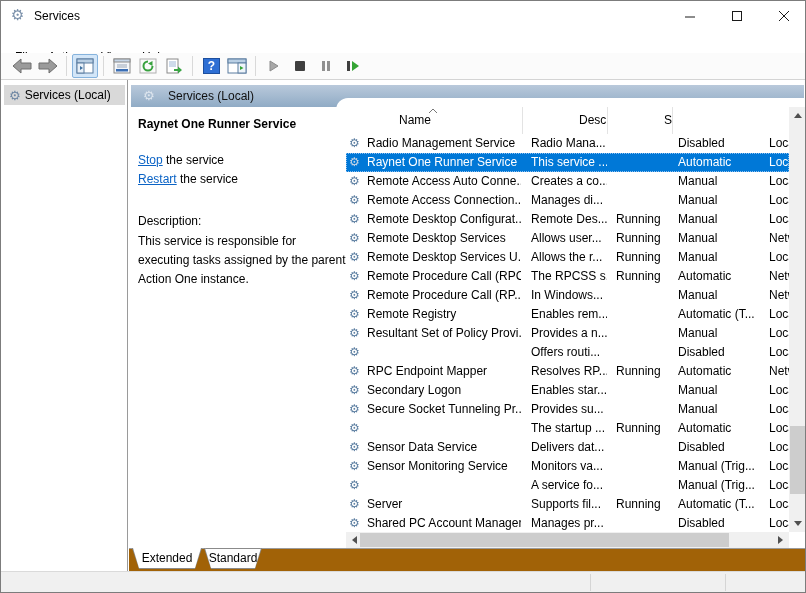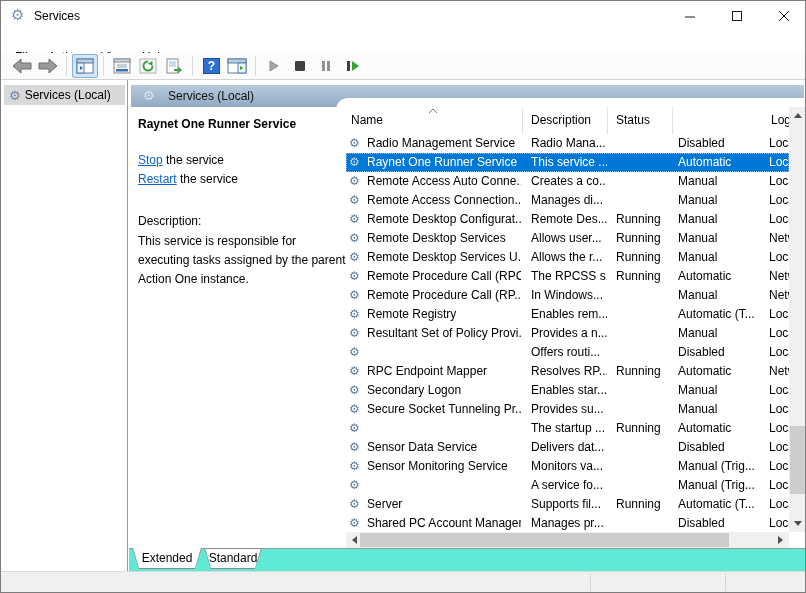--- a/index.html
+++ b/index.html
@@ -47,21 +47,21 @@
   .link { color:#0b63c5; text-decoration:underline; }
   .ext-desc-label { position:absolute; left:9px; top:134px; }
   .ext-desc { position:absolute; left:9px; top:152px; width:208px; line-height:19px; }
 
   
   .listview { position:absolute; left:217px; top:27px; width:460px; height:441px; background:#fff; }
   .lheader { position:absolute; left:0; top:0; width:443px; height:27px; background:#fff; }
   .hcell { position:absolute; top:0; height:27px; line-height:27px; border-right:1px solid #e3e3e3; overflow:hidden; }
   .h-name{left:0;width:177px;} .h-desc{left:177px;width:85px;} .h-status{left:262px;width:65px;}
   .h-startup{left:327px;width:90px;} .h-log{left:417px;width:26px;border-right:none;}
-  .hlabel { padding-left:5px; }
+  .hlabel { padding-left:5px;margin-left:48px; }
   .h-desc .hlabel,.h-status .hlabel,.h-startup .hlabel,.h-log .hlabel { padding-left:8px; }
   .sort-caret { position:absolute; left:82px; top:1px; }
 
   .rows { position:absolute; left:0; top:27px; width:443px; height:399px; overflow:hidden; }
   .lrow { position:relative; width:443px; height:19px; line-height:19px; }
   .lrow .cell { position:absolute; top:0; height:19px; overflow:hidden; white-space:nowrap; }
   .c-icon { position:absolute; left:3px; top:0; font-family:"DejaVu Sans",sans-serif; font-size:12px; color:#5a7da0; }
   .c-name{left:21px;width:154px;} .c-desc{left:185px;width:76px;} .c-status{left:270px;width:55px;}
   .c-startup{left:332px;width:84px;} .c-log{left:423px;width:20px;}
   .lrow.sel { background:#0078d7; color:#fff; outline:1px dotted #8fc0ef; outline-offset:-1px; }
@@ -74,21 +74,21 @@
   .hscroll .thumb { position:absolute; left:14px; top:1px; width:369px; height:14px; background:#cdcdcd; }
   .sb-arrow { position:absolute; display:flex; align-items:center; justify-content:center; }
   .va { width:17px; height:17px; left:0; } .va-up{top:0;} .va-down{top:408px;}
   .ha { width:17px; height:16px; top:0; } .ha-left{left:0;} .ha-right{left:426px;}
   .tri-up { width:0;height:0;border-left:4px solid transparent;border-right:4px solid transparent;border-bottom:5px solid #505050; }
   .tri-down { width:0;height:0;border-left:4px solid transparent;border-right:4px solid transparent;border-top:5px solid #505050; }
   .tri-left { width:0;height:0;border-top:4px solid transparent;border-bottom:4px solid transparent;border-right:5px solid #505050; }
   .tri-right { width:0;height:0;border-top:4px solid transparent;border-bottom:4px solid transparent;border-left:5px solid #505050; }
 
   
-  .tabstrip { position:absolute; left:128px; top:547px; width:677px; height:23px; background:#5eead4; border-top:1px solid #9b9b9b;padding-left:48px; }
+  .tabstrip { position:absolute; left:128px; top:547px; width:677px; height:23px; background:#a16207; border-top:1px solid #9b9b9b;padding-left:48px; }
   .tab { position:absolute; top:-1px; height:21px; }
   .tab-outer { width:100%; height:100%; background:#8a8a8a; clip-path:polygon(0 0,100% 0,calc(100% - 7px) 100%,7px 100%); }
   .tab-inner { position:absolute; left:1px; top:0; right:1px; bottom:1px; background:#fff; clip-path:polygon(0 0,100% 0,calc(100% - 6px) 100%,6px 100%); text-align:center; line-height:20px; }
   .tab-extended { left:3px; width:70px; }
   .tab-standard { left:75px; width:58px; }
   .tab-standard .tab-inner { background:#fdfdfd; border-top:1px solid #8a8a8a; line-height:19px; }
 
   
   .statusbar { position:absolute; left:0; top:570px; width:100%; height:21px; background:#f0f0f0; border-top:1px solid #dadada; }
   .sb-sep { position:absolute; top:2px; width:1px; height:17px; background:#d5d5d5; }

